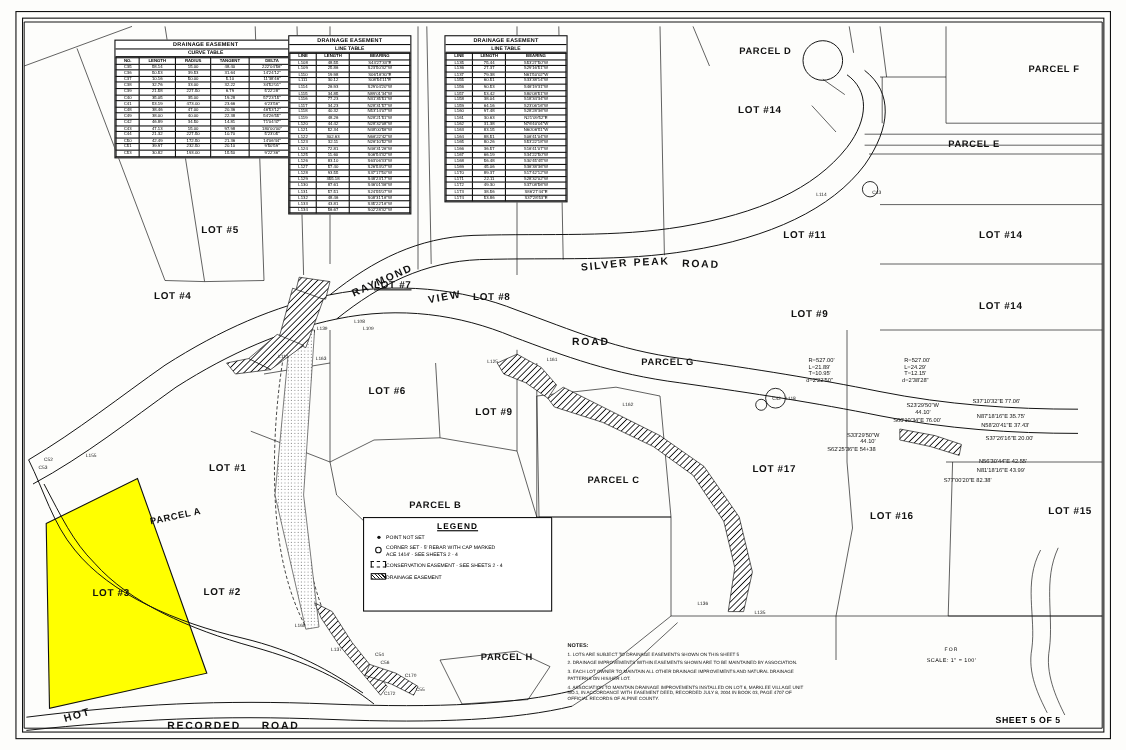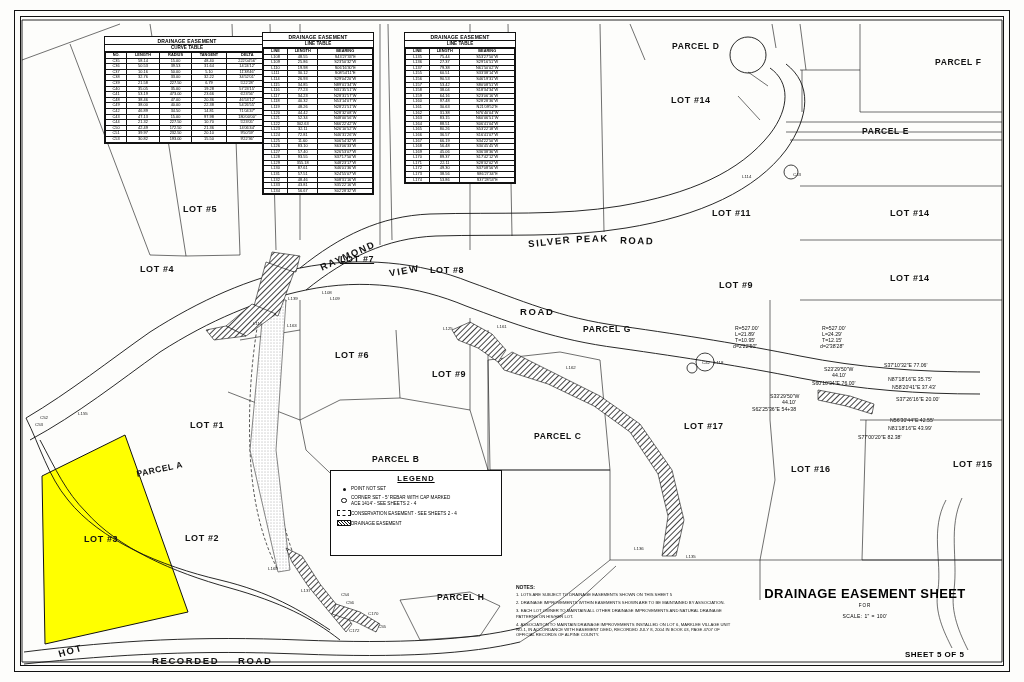--- a/index.html
+++ b/index.html
@@ -749,19 +749,18 @@
 
   <div class="notes">
     <div class="ntitle">NOTES:</div>
     <p>1. LOTS ARE SUBJECT TO DRAINAGE EASEMENTS SHOWN ON THIS SHEET 5</p>
     <p>2. DRAINAGE IMPROVEMENTS WITHIN EASEMENTS SHOWN ARE TO BE MAINTAINED BY ASSOCIATION.</p>
     <p>3. EACH LOT OWNER TO MAINTAIN ALL OTHER DRAINAGE IMPROVEMENTS AND NATURAL DRAINAGE PATTERNS ON HIS/HER LOT.</p>
     <p>4. ASSOCIATION TO MAINTAIN DRAINAGE IMPROVEMENTS INSTALLED ON LOT 6, MARKLEE VILLAGE UNIT NO.1, IN ACCORDANCE WITH EASEMENT DEED, RECORDED JULY 8, 2004 IN BOOK 03, PAGE 4707 OF OFFICIAL RECORDS OF ALPINE COUNTY.</p>
   </div>
 
   <div class="titleblock">
-    <div class="tb-1">DRAINAGE EASEMENT SHEET</div>
     <div class="tb-for">FOR</div>
     <div class="tb-scale">SCALE: 1" = 100'</div>
   </div>
   <div class="tb-sheet">SHEET 5 OF 5</div>
 
 </div>
 
 </body></html>

